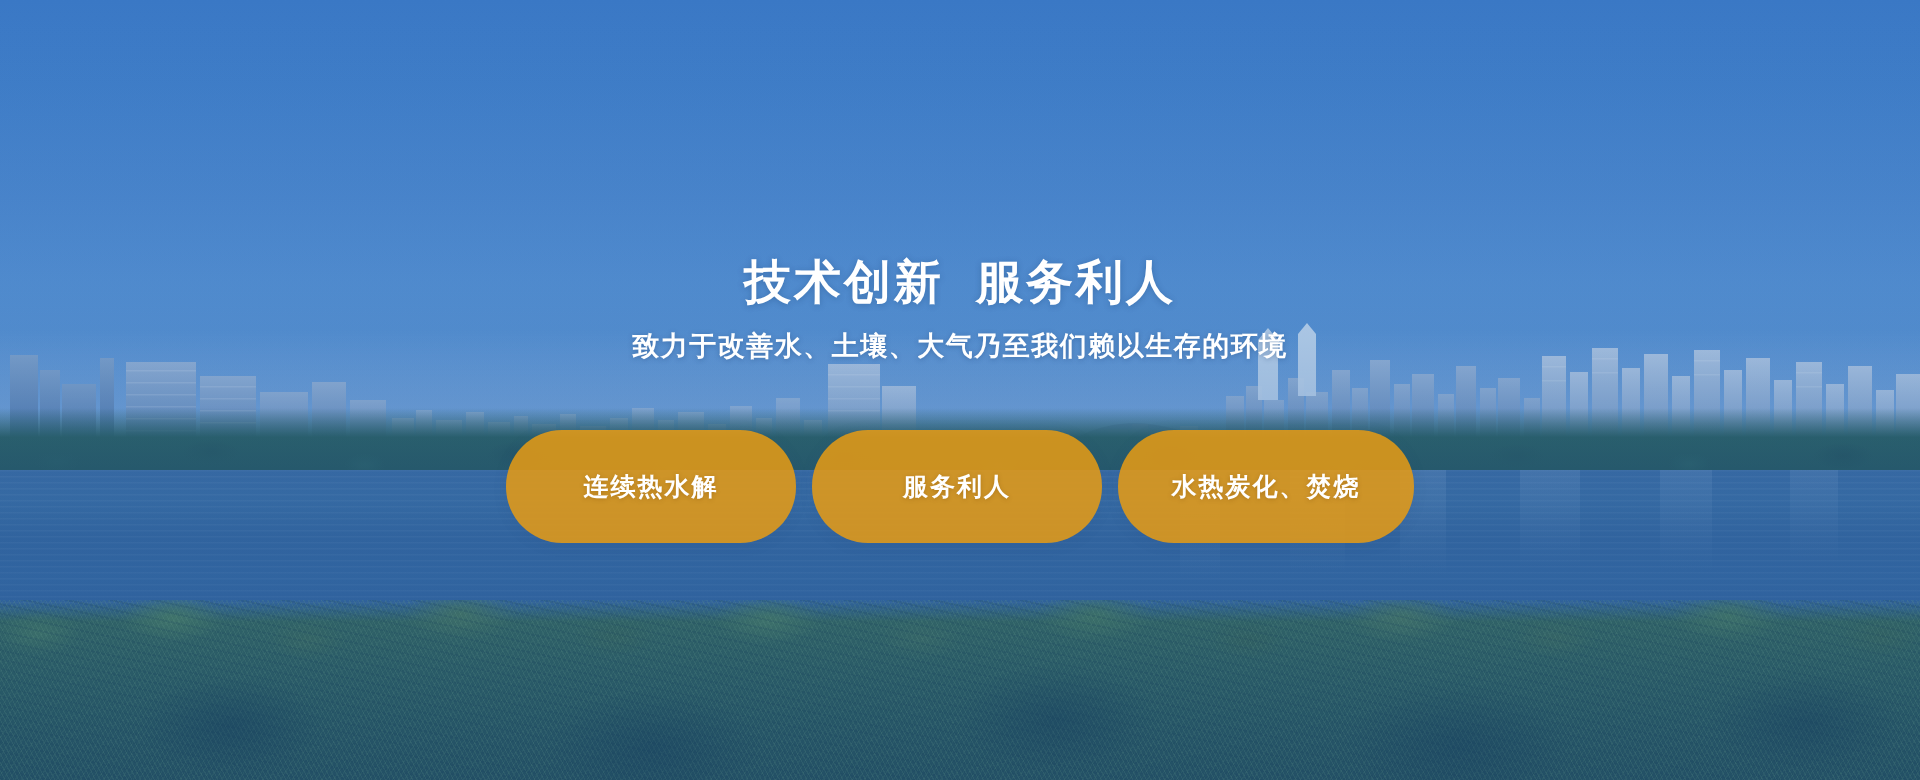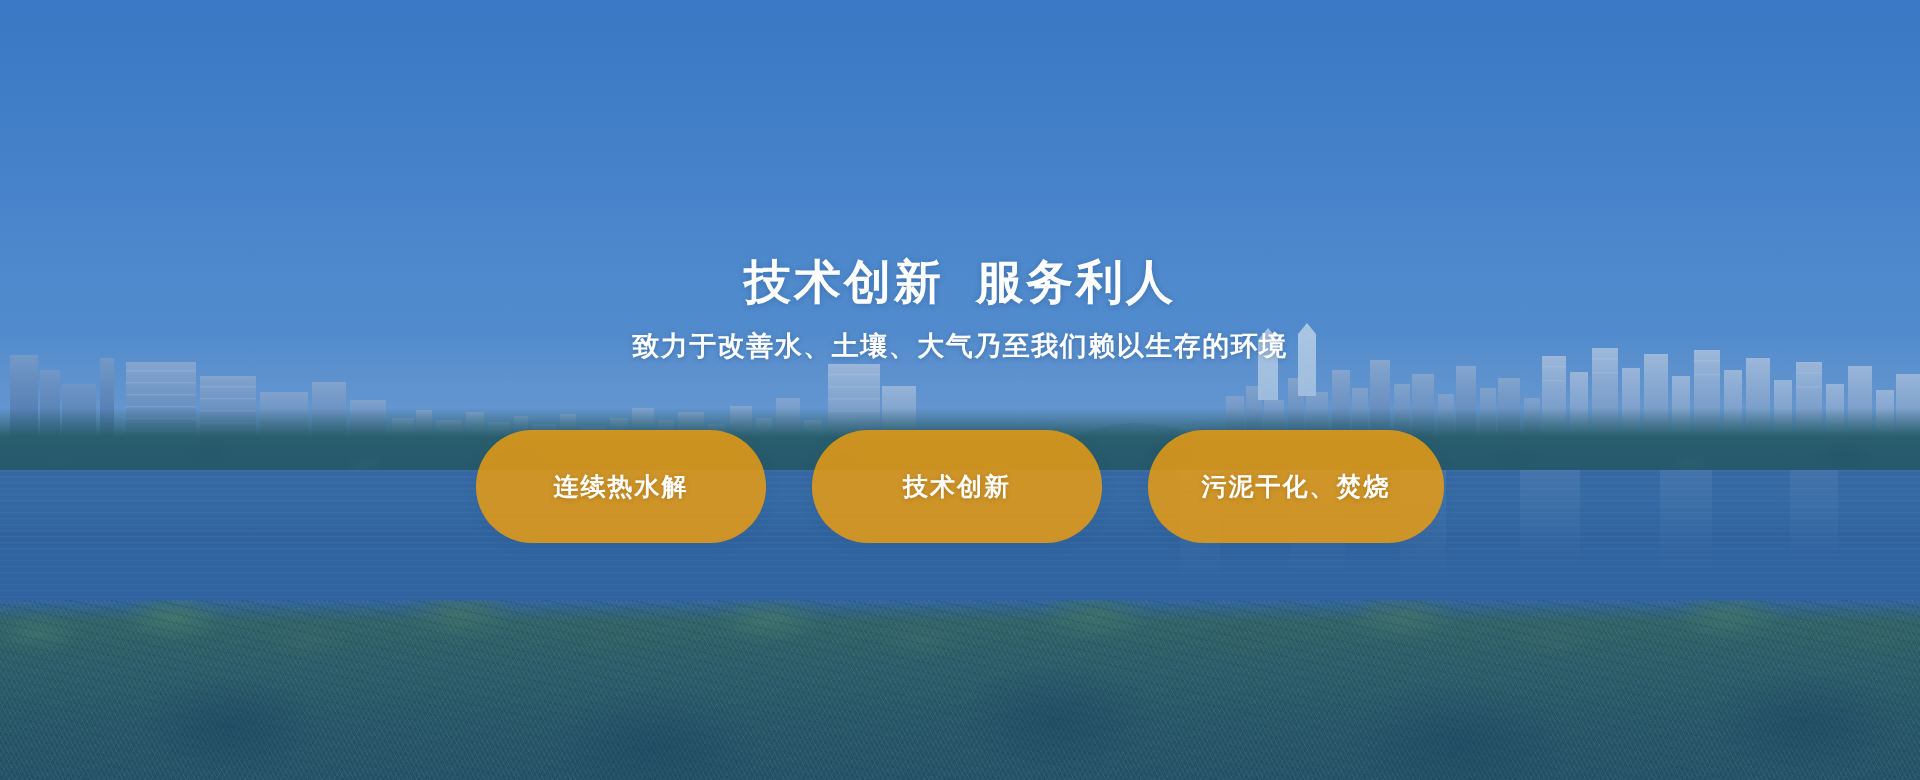--- a/index.html
+++ b/index.html
@@ -161,21 +161,21 @@
     color:#ffffff;
     letter-spacing:1.5px;
     white-space:pre;
     text-shadow:0 1px 5px rgba(20,55,105,.35);
   }
 
   
   .pill-row{
     margin-top:70px;
     display:flex;
-    gap:46px;
+    gap:16px;
   }
   .pill{
     width:290px; height:113px;
     border-radius:56px;
     background:rgba(231,155,20,.86);
     display:flex; align-items:center; justify-content:center;
     color:#ffffff;
     font-size:25px;
     font-weight:700;
     letter-spacing:2px;
@@ -343,18 +343,18 @@
   <div class="canopy"></div>
   <div class="canopy-shadow"></div>
   <div class="tint"></div>
 
   <div class="content">
     <div class="hero-title">技术创新  服务利人</div>
     <div class="hero-subtitle">致力于改善水、土壤、大气乃至我们赖以生存的环境</div>
 
     <div class="pill-row">
       <div class="pill">连续热水解</div>
-      <div class="pill">技术创新</div>
-      <div class="pill">污泥干化、焚烧</div>
+      <div class="pill">服务利人</div>
+      <div class="pill">水热炭化、焚烧</div>
     </div>
   </div>
 
 </div>
 
 </body></html>

